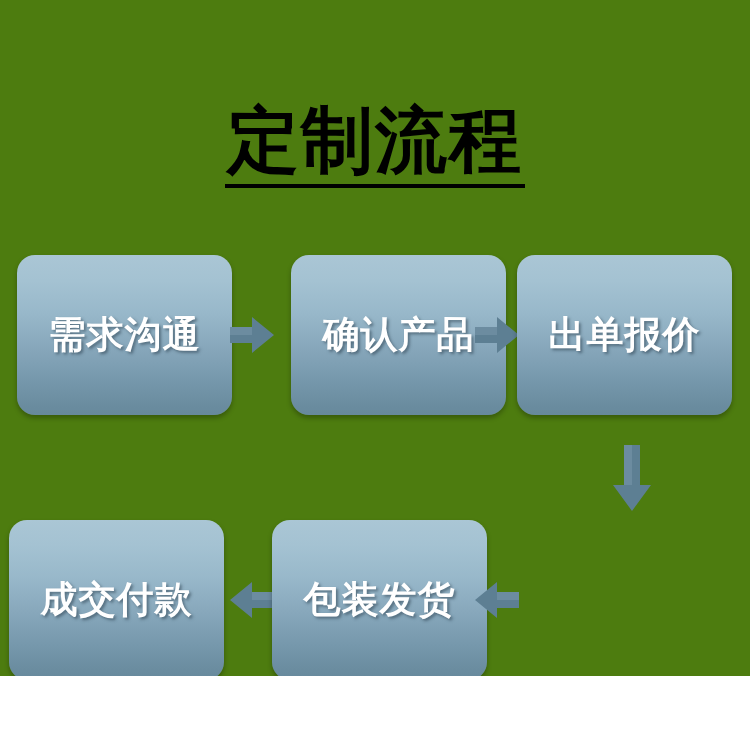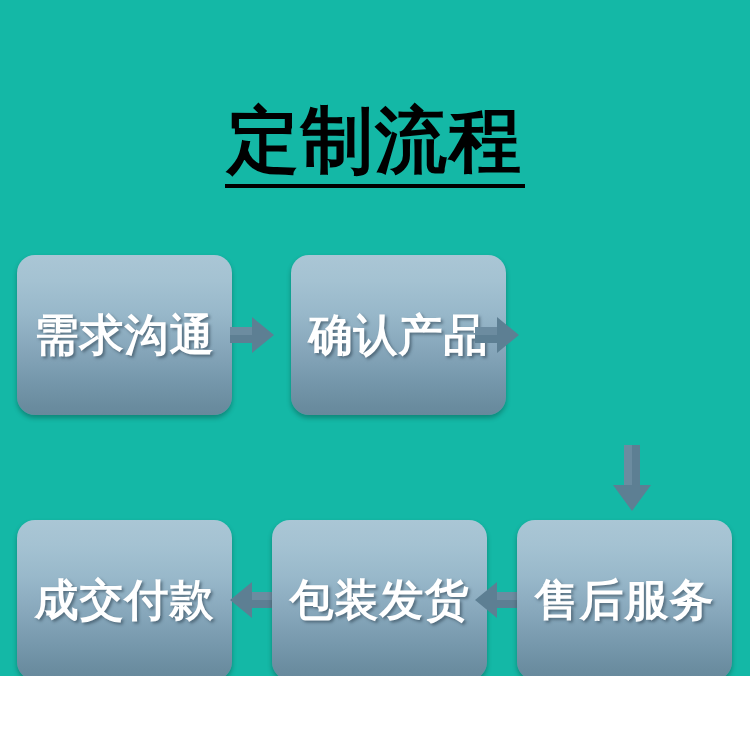--- a/index.html
+++ b/index.html
@@ -4,21 +4,21 @@
 <style>
   html, body {
     margin: 0;
     padding: 0;
     background: #ffffff;
   }
   #page {
     position: relative;
     width: 750px;
     height: 676px;
-    background: #14b8a6;
+    background: #4d7c0f;
     overflow: hidden;
     font-family: "DejaVu Sans", "Liberation Sans", sans-serif;
   }
 
   
   #title-block {
     position: absolute;
     left: 0;
     top: 104px;
     width: 750px;
@@ -56,34 +56,34 @@
         #87a7bb 58%,
         #7698ac 78%,
         #6a8c9f 94%,
         #67899c 100%);
     box-shadow: 0 3px 5px rgba(0,0,0,0.28);
     display: flex;
     align-items: center;
     justify-content: center;
   }
   .flow-box .box-label {
-    font-size: 44px;
+    font-size: 37px;
     font-weight: 700;
     color: #ffffff;
     letter-spacing: 1px;
     white-space: nowrap;
     text-shadow: 2px 2px 3px rgba(40,60,75,0.55);
   }
 
   
   #box-0 { left: 17px;  top: 255px; }
   #box-1 { left: 272px; top: 255px; margin-left: 19px; }
   #box-2 { left: 517px; top: 255px; }
   
-  #box-3 { left: 17px;  top: 520px; }
+  #box-3 { left: 9px;  top: 520px; }
   #box-4 { left: 272px; top: 520px; font-family: Liberation Serif, serif; }
   #box-5 { left: 517px; top: 520px; }
 
   
   .arrow {
     position: absolute;
   }
   .arrow-h {
     width: 44px;
     height: 42px;
@@ -130,20 +130,23 @@
     <span class="box-label">确认产品</span>
   </div>
 
   <div class="arrow arrow-h" id="arrow-1">
     <svg viewBox="0 0 44 42" xmlns="http://www.w3.org/2000/svg">
       <polygon points="0,13 22,13 22,3 44,21 22,39 22,29 0,29" fill="#5d7f93"></polygon>
       <polygon points="0,13 22,13 22,21 0,21" fill="#6c8ca0"></polygon>
     </svg>
   </div>
 
+  <div class="flow-box" id="box-2">
+    <span class="box-label">出单报价</span>
+  </div>
 
   <div class="arrow arrow-v" id="arrow-2">
     <svg viewBox="0 0 44 68" xmlns="http://www.w3.org/2000/svg">
       <polygon points="14,0 30,0 30,40 41,40 22,66 3,40 14,40" fill="#5d7f93"></polygon>
       <polygon points="14,0 22,0 22,40 14,40" fill="#6c8ca0"></polygon>
     </svg>
   </div>
 
   <div class="flow-box" id="box-3">
     <span class="box-label">成交付款</span>
@@ -160,17 +163,14 @@
     <span class="box-label">包装发货</span>
   </div>
 
   <div class="arrow arrow-h-bottom" id="arrow-4">
     <svg viewBox="0 0 44 42" xmlns="http://www.w3.org/2000/svg">
       <polygon points="44,13 22,13 22,3 0,21 22,39 22,29 44,29" fill="#5d7f93"></polygon>
       <polygon points="22,13 44,13 44,21 22,21" fill="#6c8ca0"></polygon>
     </svg>
   </div>
 
-  <div class="flow-box" id="box-5">
-    <span class="box-label">售后服务</span>
-  </div>
 
 </div>
 
 </body></html>

